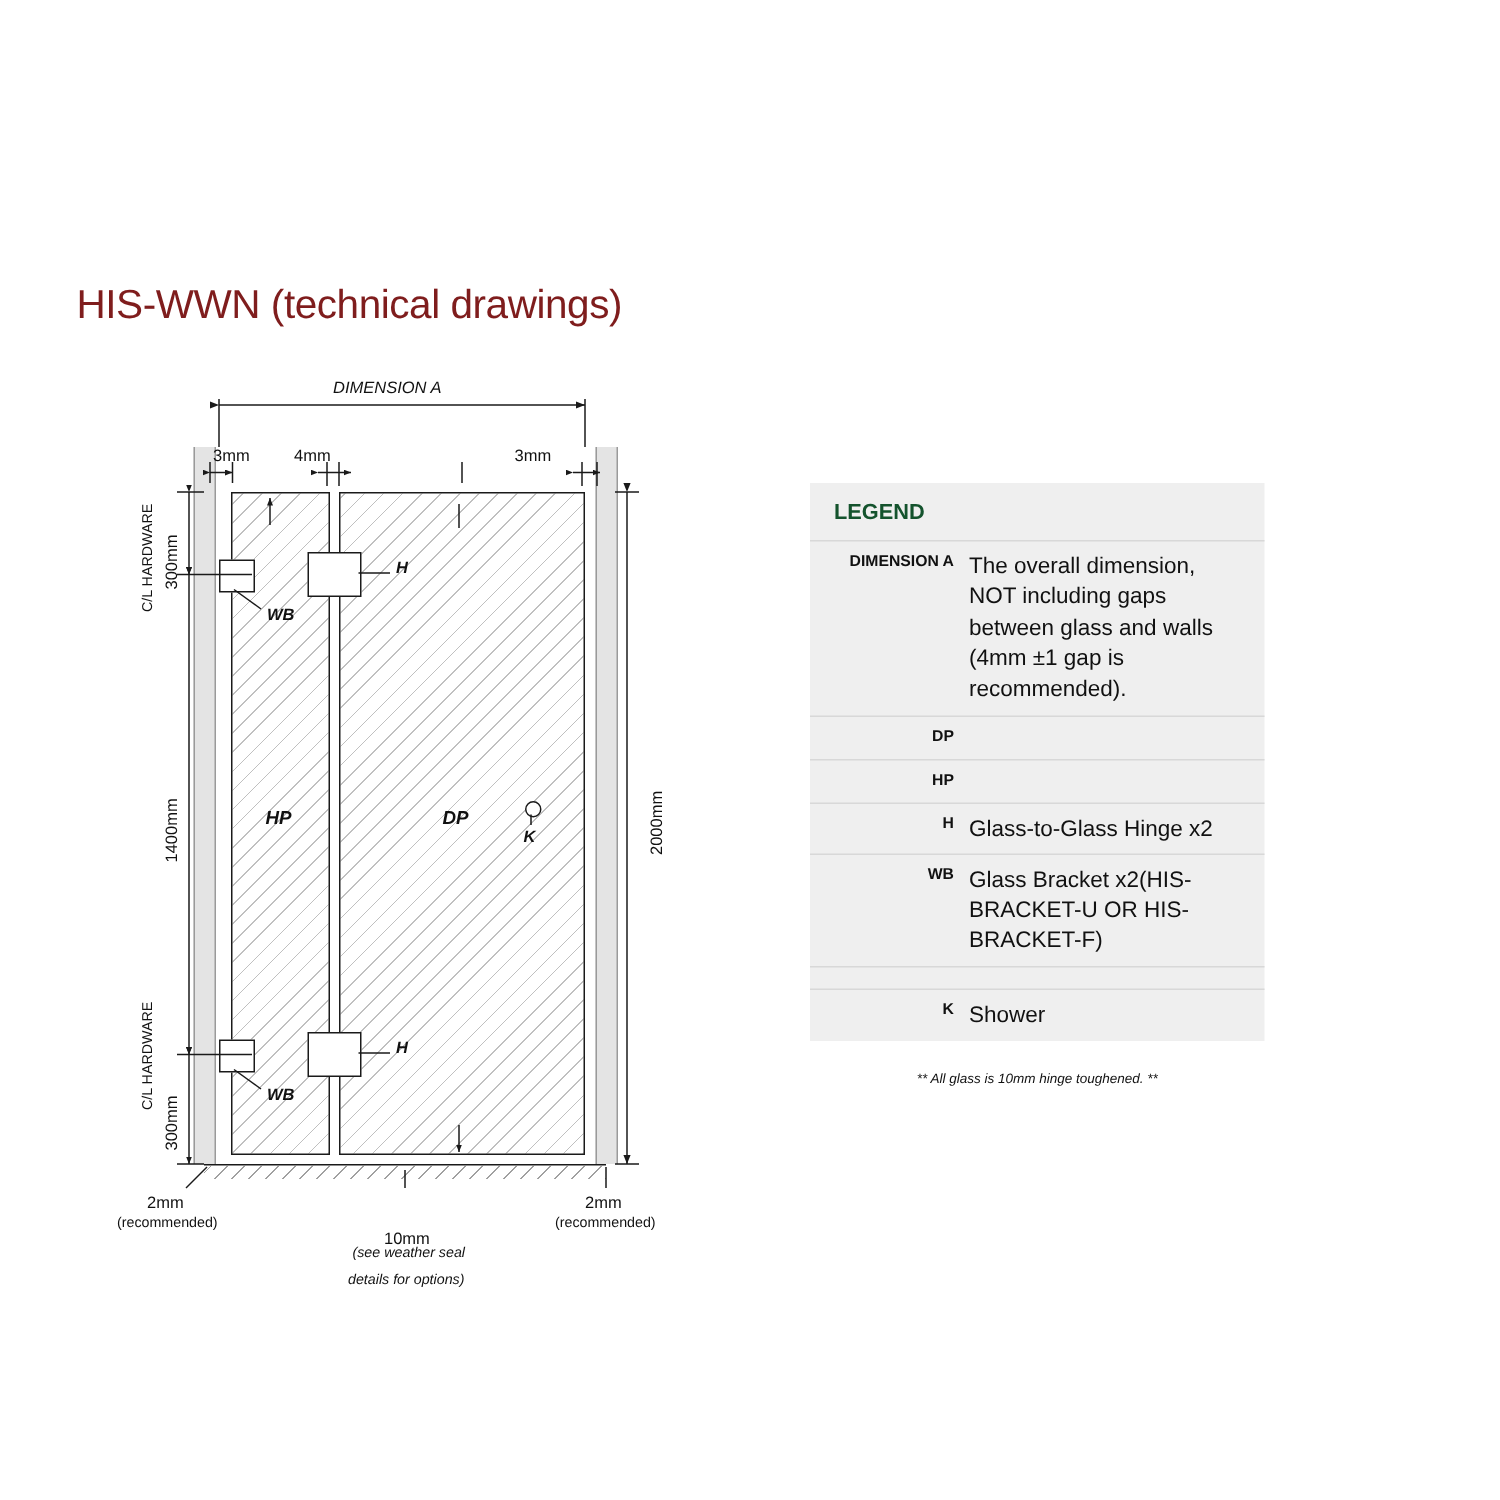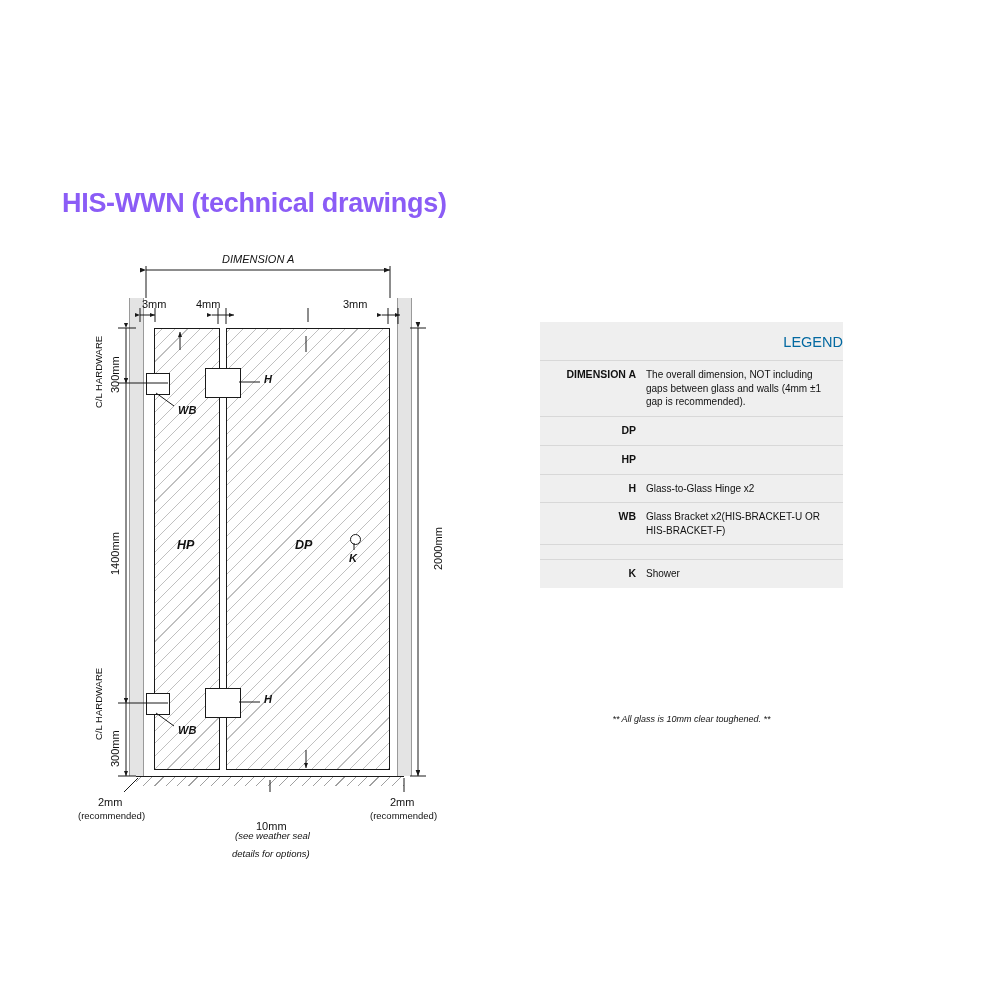--- a/index.html
+++ b/index.html
@@ -11,26 +11,26 @@
     width: 1000px;
     height: 1000px;
     position: relative;
     font-family: "Liberation Sans", sans-serif;
     color: #111111;
     overflow: hidden;
   }
 
   .page-title {
     position: absolute;
-    left: 62px;
+    left: 51px;
     top: 188px;
     font-size: 27px;
-    font-weight: bold;
+    font-weight: normal;
     letter-spacing: -0.3px;
-    color: #8b5cf6;
+    color: #7f1d1d;
     white-space: nowrap;
   }
 
   
   #drawing {
     position: absolute;
     left: 60px;
     top: 240px;
     width: 420px;
     height: 600px;
@@ -135,44 +135,43 @@
   #legend {
     position: absolute;
     left: 540px;
     top: 322px;
     width: 303px;
     background: #efefef;
     padding: 0;
   }
   .legend-title {
     font-size: 14.5px;
-    font-weight: normal;
+    font-weight: bold;
     padding: 12px 0 10px 16px;
-    color: #0369a1;
-    text-align: right;
+    color: #14532d;
   }
   .legend-row {
     display: flex;
     border-top: 1px solid #d8d8d8;
     padding: 7px 8px 7px 0;
   }
   .legend-row:first-of-type { border-top: 1px solid #d8d8d8; }
   .legend-key {
     width: 96px;
     flex: 0 0 96px;
     text-align: right;
     padding-right: 10px;
     font-size: 10.5px;
     font-weight: bold;
     color: #111;
     line-height: 1.32;
   }
   .legend-desc {
     flex: 1;
-    font-size: 10px;
+    font-size: 15px;
     color: #111;
     line-height: 1.32;
     padding-right: 4px;
   }
   .legend-row.tall .legend-desc { line-height: 1.36; }
   .legend-row.spacer {
     height: 14px;
     padding: 0;
     border-top: 1px solid #d8d8d8;
   }
@@ -325,14 +324,14 @@
     <div class="legend-desc">Glass Bracket x2(HIS-BRACKET-U OR HIS-BRACKET-F)</div>
   </div>
   <div class="legend-row spacer"></div>
   <div class="legend-row">
     <div class="legend-key">K</div>
     <div class="legend-desc">Shower</div>
   </div>
 </div>
 
 <div id="legend-note-wrap">
-  <div class="legend-note">** All glass is 10mm clear toughened. **</div>
+  <div class="legend-note">** All glass is 10mm hinge toughened. **</div>
 </div>
 
 </body></html>

